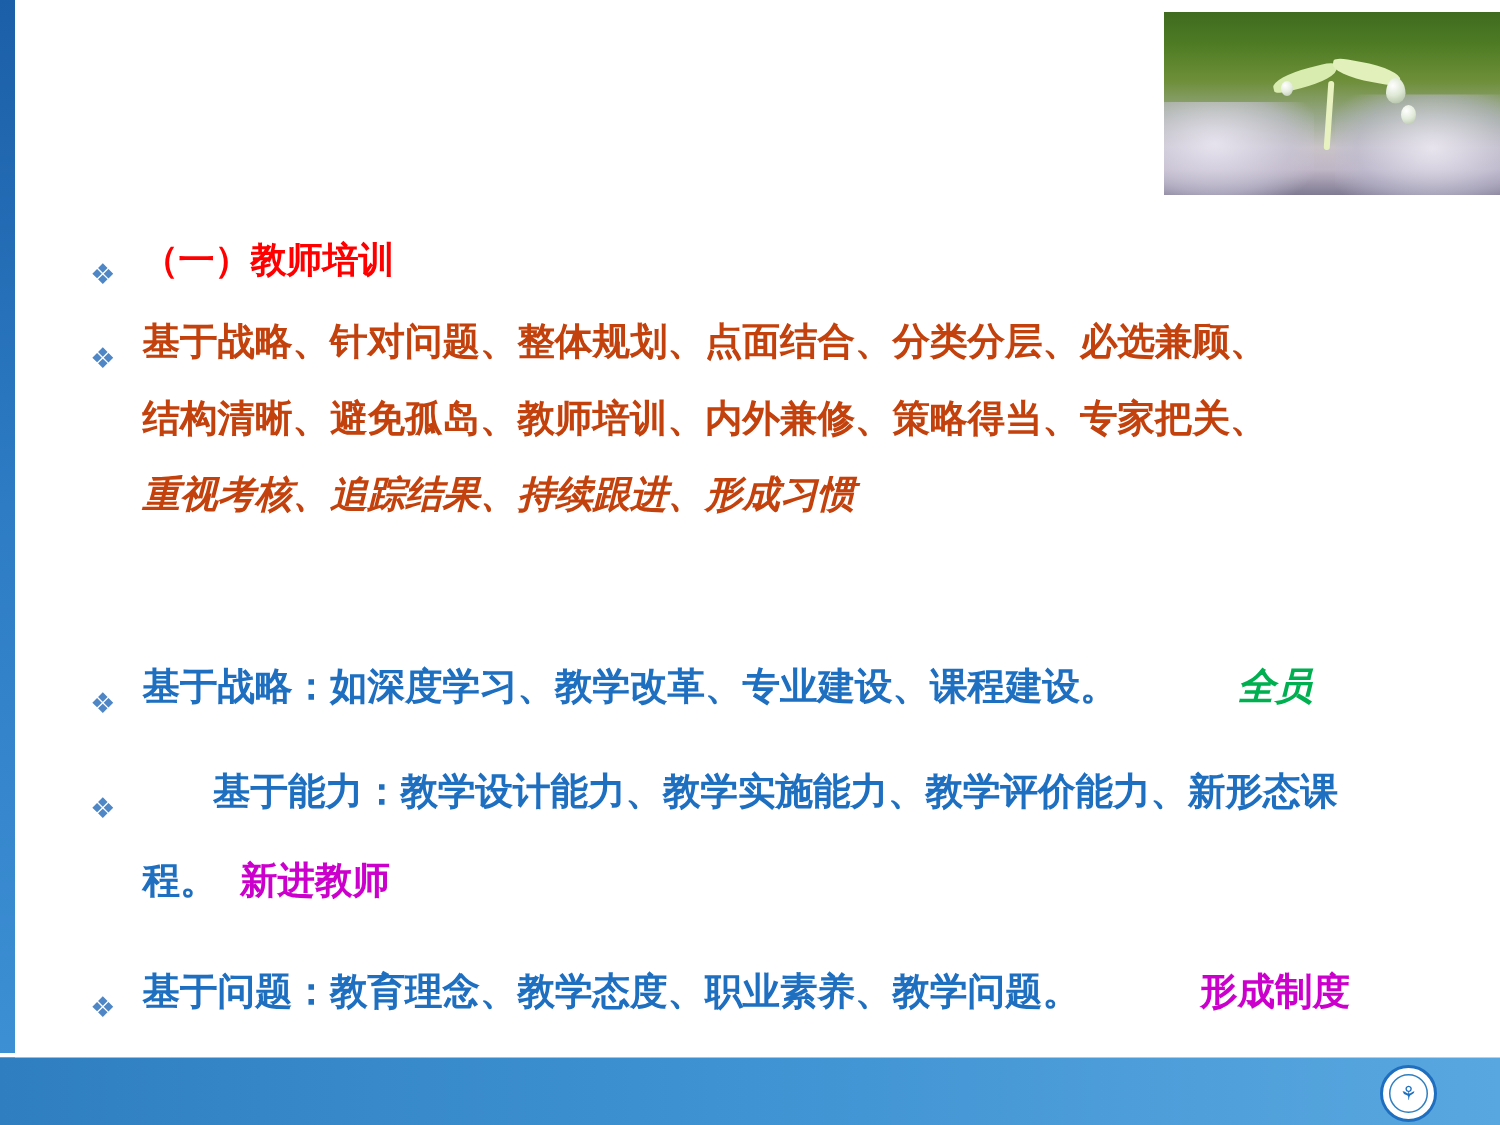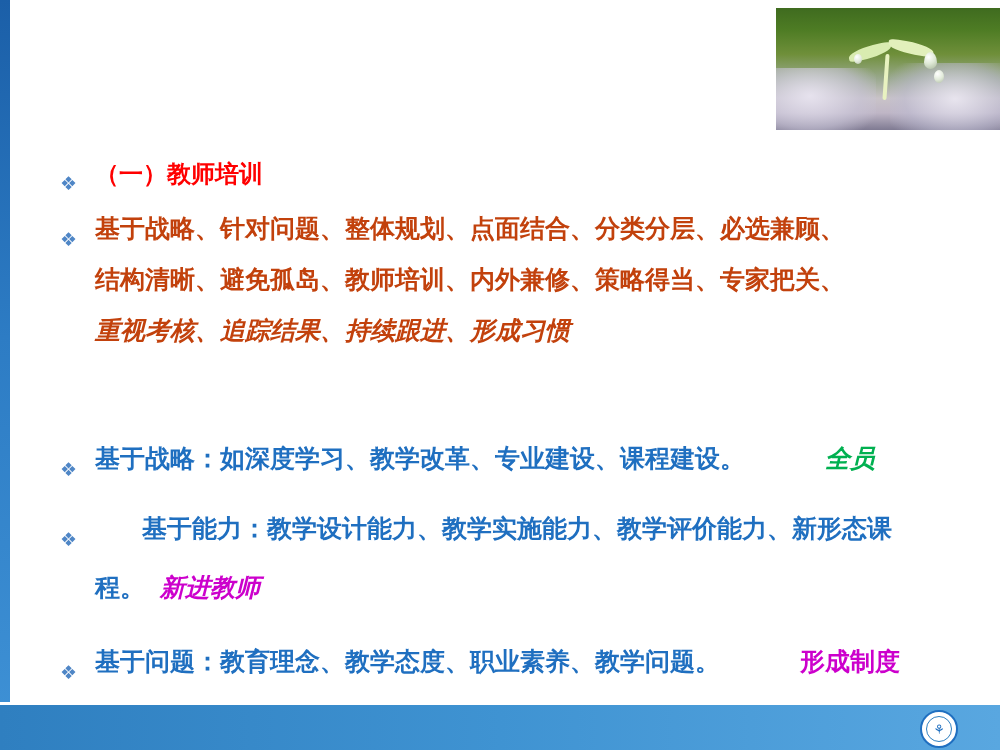--- a/index.html
+++ b/index.html
@@ -256,21 +256,21 @@
     <div class="b-item" style="left:50px; top:310px;">
       <span class="mk" style="left:0; top:10px;">❖</span>
       <span class="txt t-blue" style="left:35px; top:-17px;">基于战略：如深度学习、教学改革、专业建设、课程建设。</span>
       <span class="txt t-green" style="left:765px; top:-17px;font-style:italic;">全员</span>
     </div>
 
     <div class="b-item" style="left:50px; top:380px;">
       <span class="mk" style="left:0; top:10px;">❖</span>
       <span class="txt t-blue" style="left:37px; top:-17px;margin-left:45px;">基于能力：教学设计能力、教学实施能力、教学评价能力、新形态课</span>
       <span class="txt t-blue" style="left:35px; top:42px;">程。</span>
-      <span class="txt t-magenta" style="left:100px; top:42px;font-style:italic;">新进教师</span>
+      <span class="txt t-magenta" style="left:100px; top:42px;">新进教师</span>
     </div>
 
     <div class="b-item" style="left:50px; top:513px;">
       <span class="mk" style="left:0; top:10px;">❖</span>
       <span class="txt t-blue" style="left:35px; top:-17px;">基于问题：教育理念、教学态度、职业素养、教学问题。</span>
       <span class="txt t-magenta" style="left:740px; top:-17px;">形成制度</span>
     </div>
 
   </div>
 

